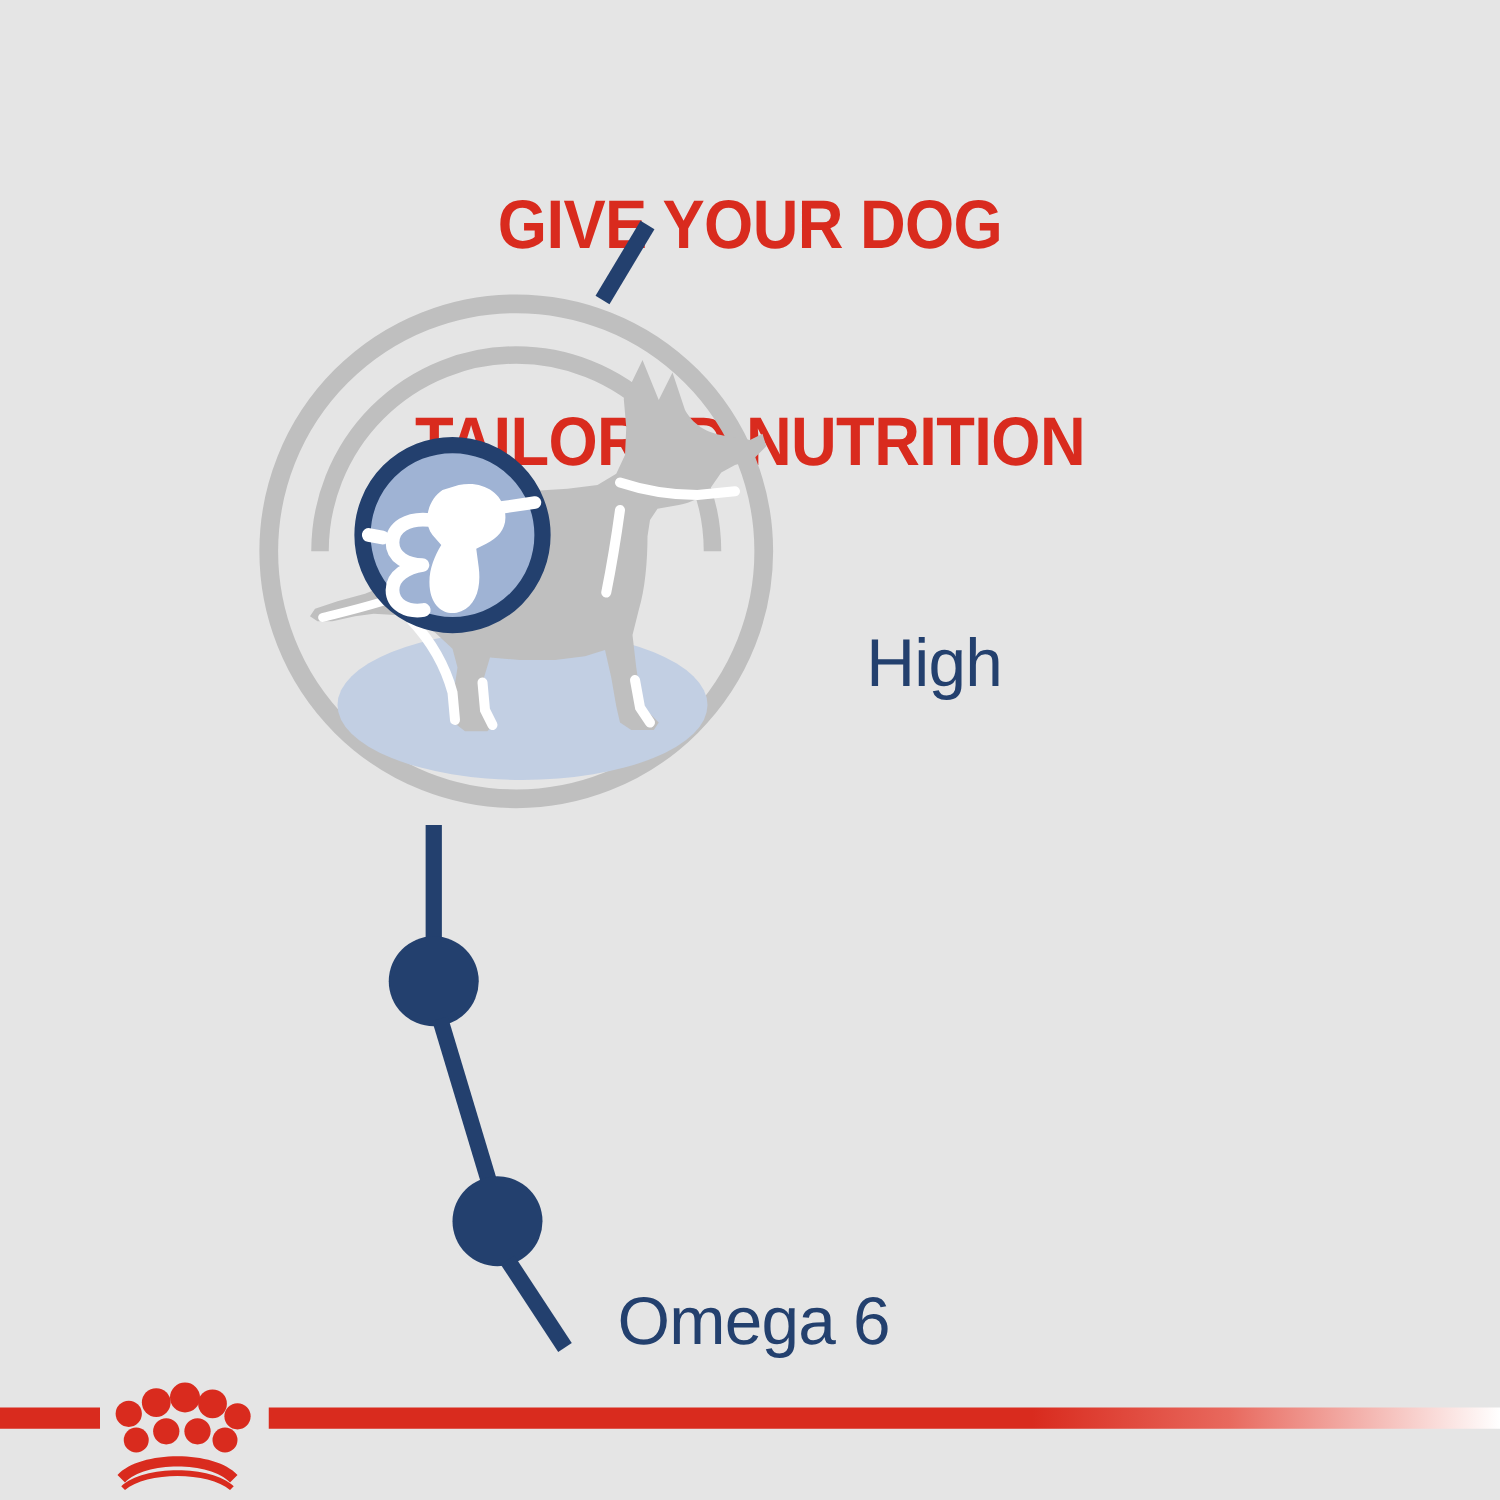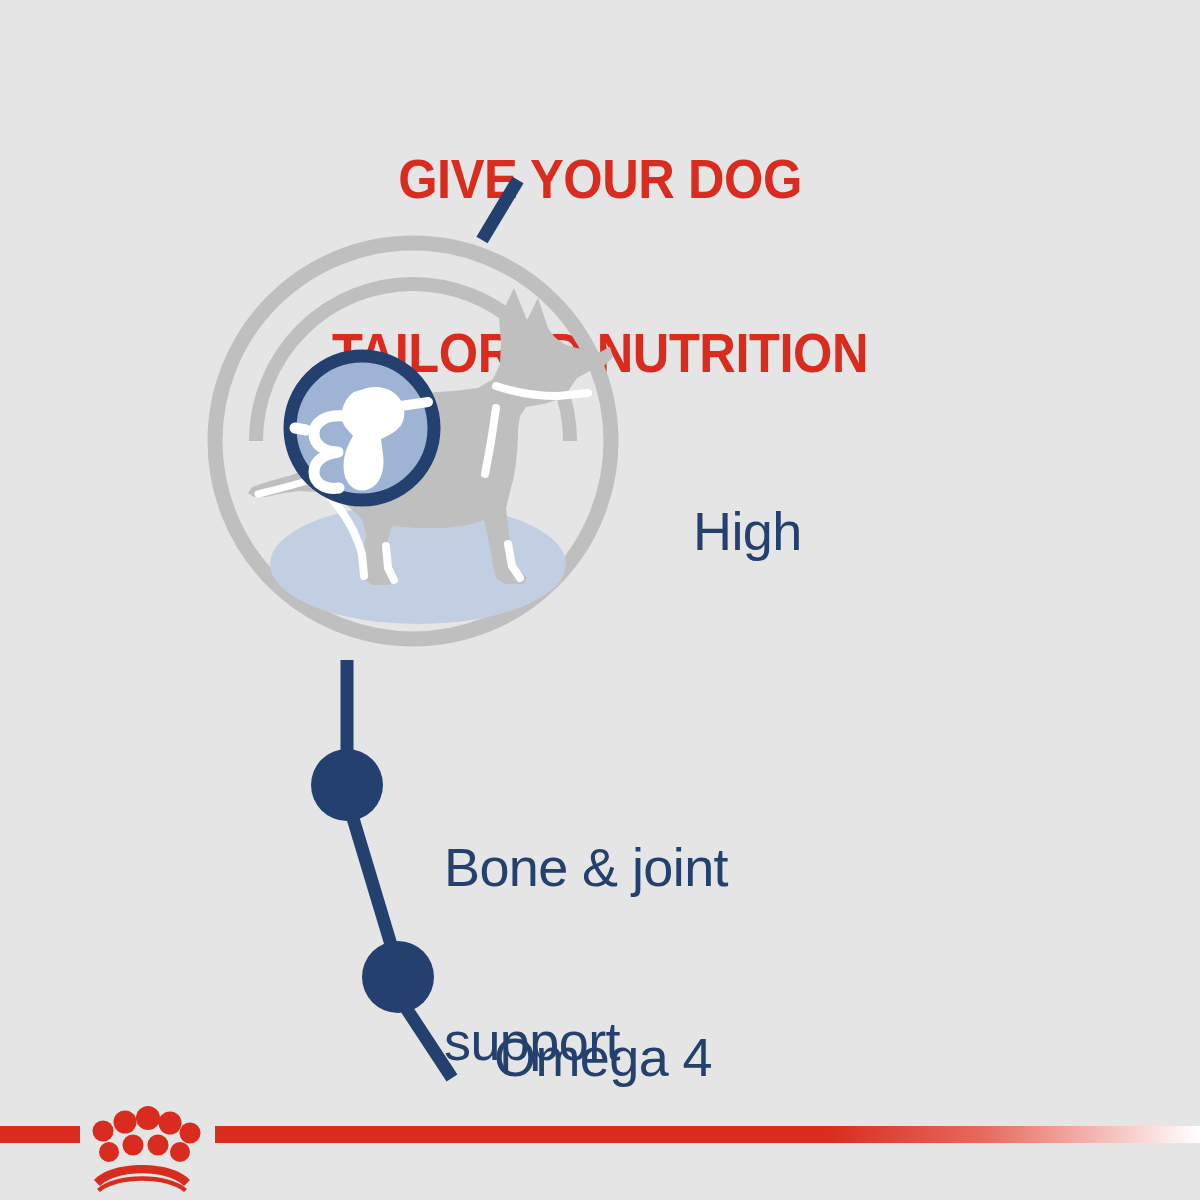--- a/index.html
+++ b/index.html
@@ -229,27 +229,23 @@
       <circle cx="398" cy="977" r="36" fill="#23406E"></circle>
 
       <line x1="406" y1="1008" x2="452" y2="1078" stroke="#23406E" stroke-width="13" stroke-linecap="butt"></line>
     </svg>
   </div>
 
   <div class="benefit-label" id="benefit-0">
     <span style="display:block">High</span>
   </div>
 
-  <div class="benefit-label" id="benefit-1">
-    <span style="display:block">Bone &amp; joint</span>
-    <span style="display:block">support</span>
-  </div>
 
   <div class="benefit-label" id="benefit-2">
-    <span style="display:block">Omega 4</span>
+    <span style="display:block">Omega 6</span>
     
   </div>
 
   <div id="footer">
     <div class="footer-bar" id="footer-bar-left"></div>
     <div class="footer-bar" id="footer-bar-right"></div>
     <div id="crown">
       <svg viewBox="0 0 128 92" xmlns="http://www.w3.org/2000/svg">
         <g fill="#D92B1E">
 

